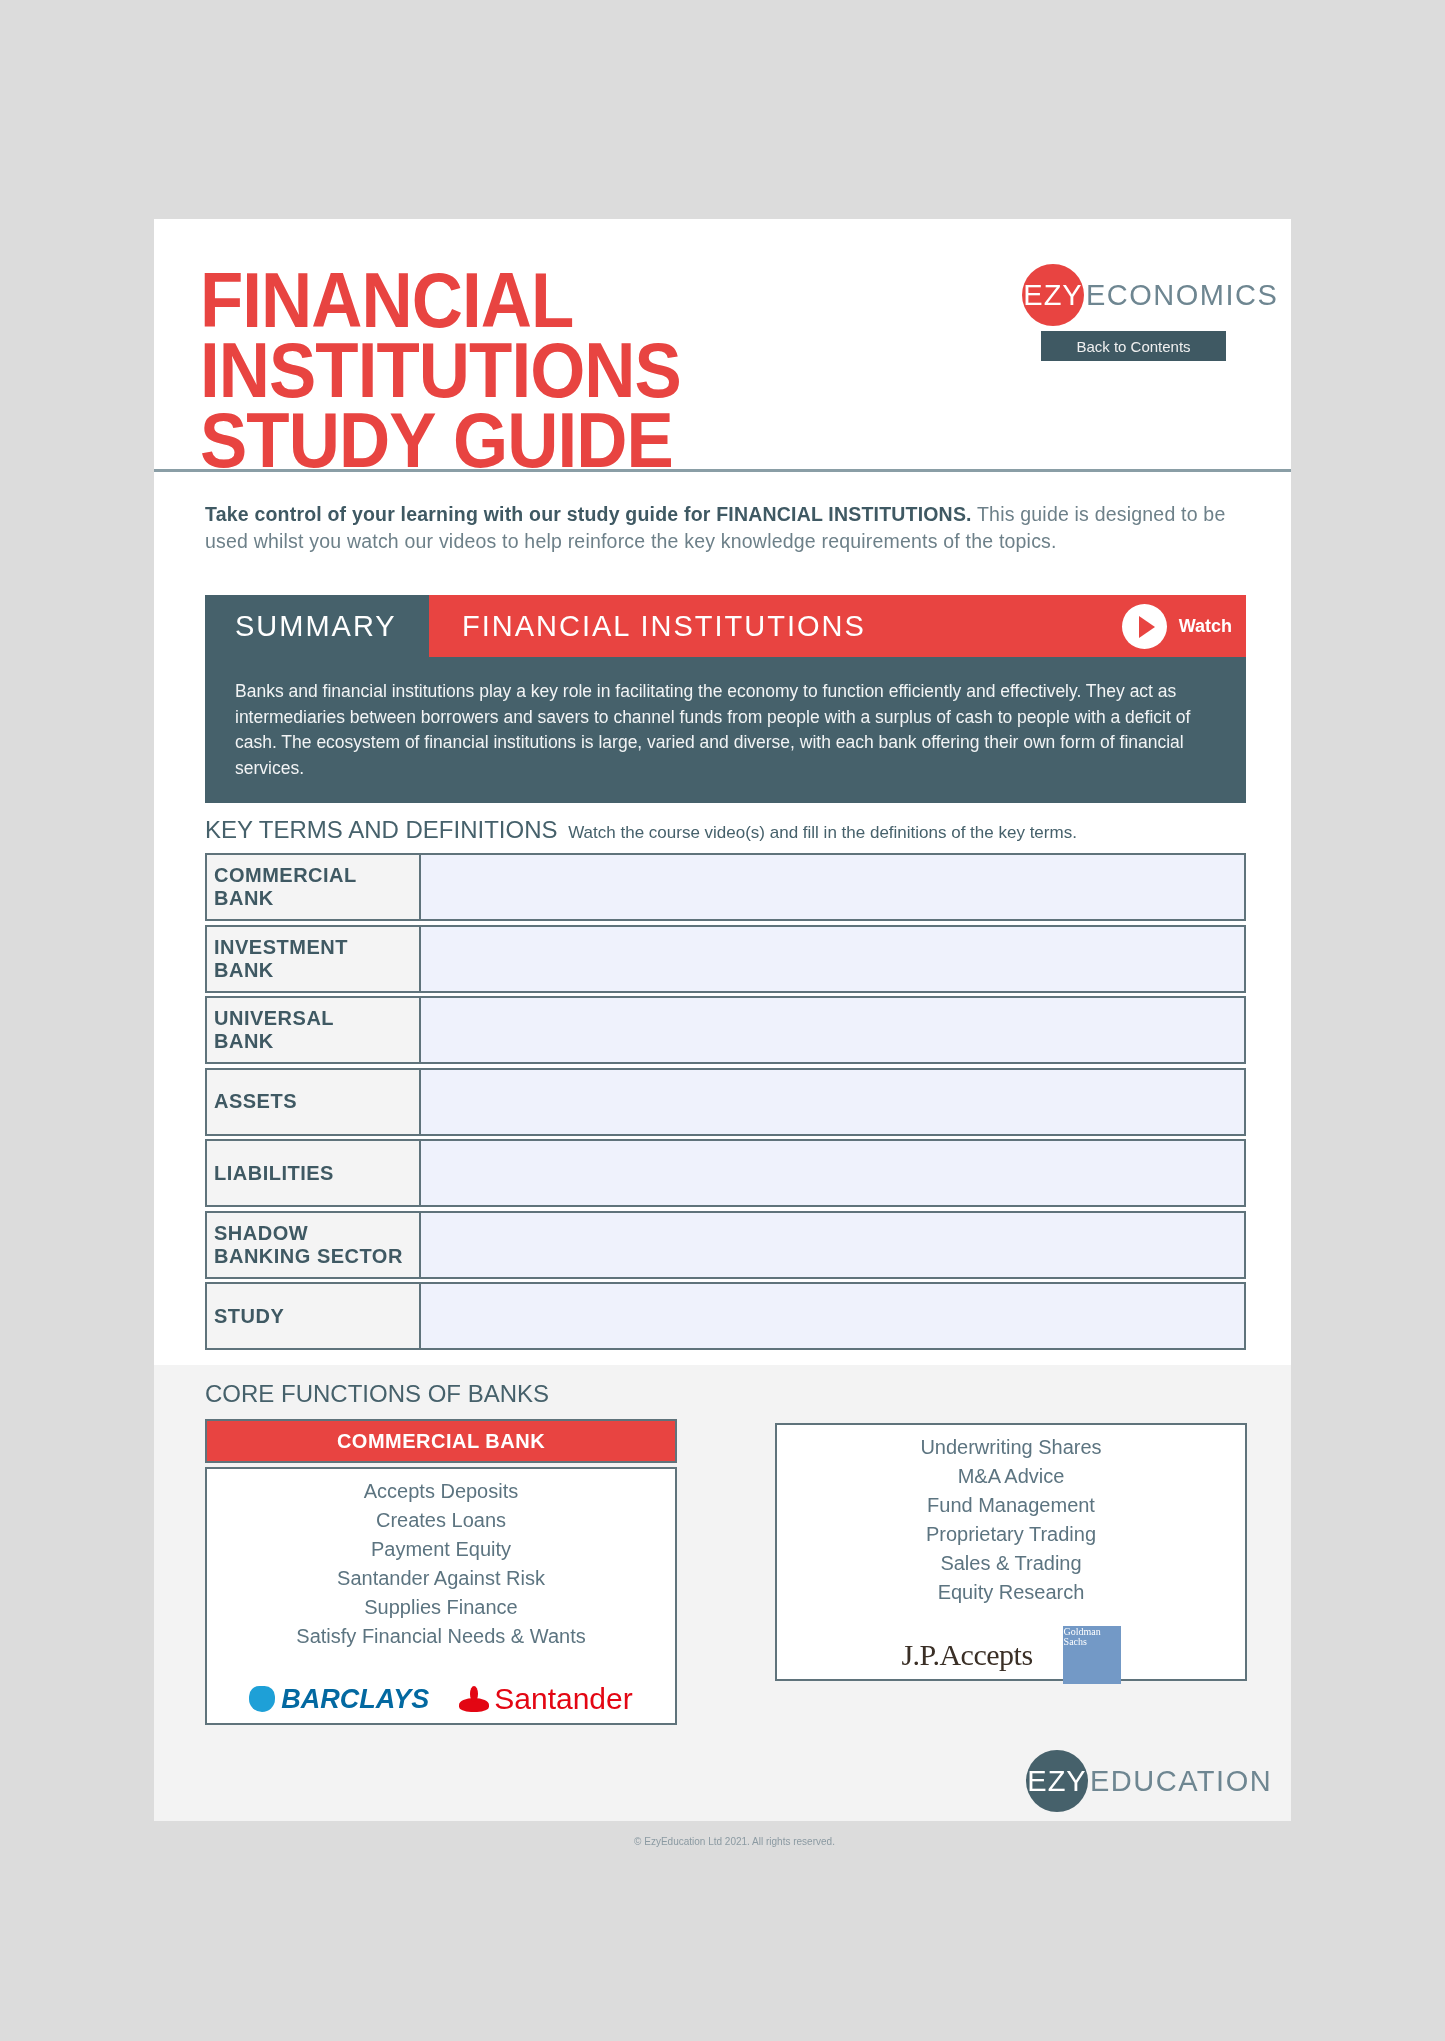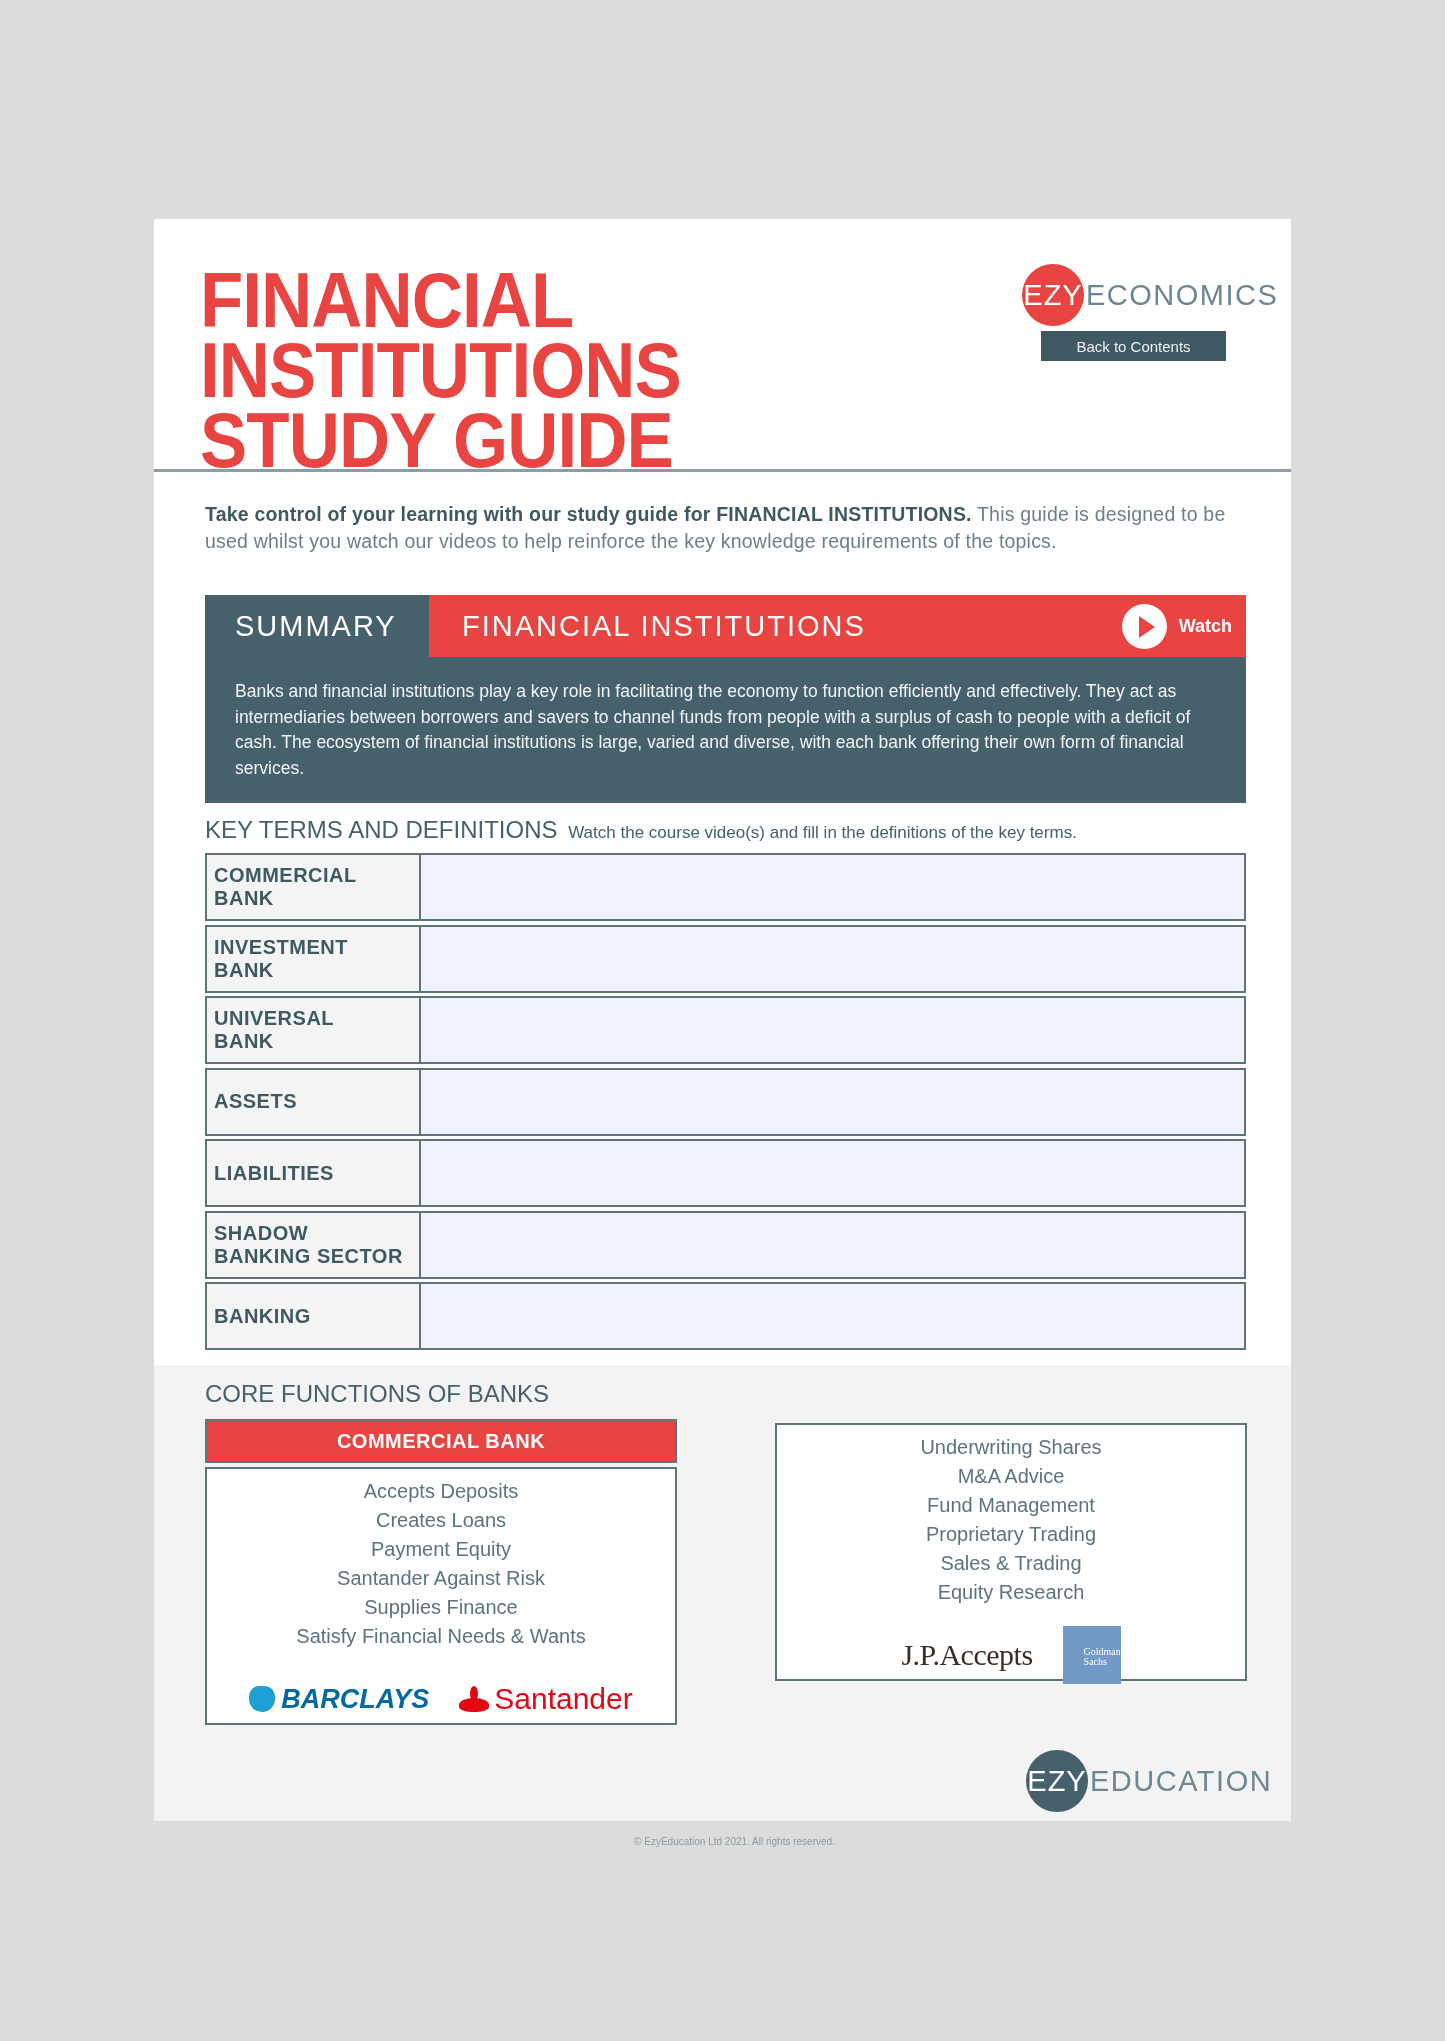--- a/index.html
+++ b/index.html
@@ -45,21 +45,21 @@
   .bank-body { margin-top:4px; height:258px; background:#fff; border:2px solid #5f737b; box-sizing:border-box; text-align:center; padding-top:8px; }
   .fn { font-family:"Liberation Sans", sans-serif; font-size:20px; line-height:29px; color:#5c7480; }
   .logos { display:flex; justify-content:center; align-items:center; gap:30px; margin-top:20px; height:56px; }
   .barclays { display:flex; align-items:center; color:#0369a1; font-family:Liberation Sans, sans-serif; font-weight:700; font-style:italic; font-size:27px; }
   .eagle { width:26px; height:26px; background:#1ea0d7; border-radius:40% 40% 50% 50%; margin-right:6px; }
   .santander { display:flex; align-items:center; color:#e30613; font-family:"Liberation Sans", sans-serif; font-size:30px; }
   .flame { width:30px; height:26px; position:relative; margin-right:5px; }
   .flame::before { content:""; position:absolute; left:0; bottom:0; width:30px; height:14px; background:#e30613; border-radius:50% 50% 40% 40%; }
   .flame::after { content:""; position:absolute; left:11px; top:0; width:8px; height:16px; background:#e30613; border-radius:50%; }
   .jpm { font-family:"Liberation Serif", serif; font-size:30px; color:#3a2f26; letter-spacing:-0.5px; }
-  .gs { width:58px; height:58px; background:#7399c6; color:#fff; font-family:"Liberation Serif", serif; font-size:10px; line-height:10px; padding:21px; box-sizing:border-box; text-align:left; }
+  .gs { width:58px; height:58px; background:#7399c6; color:#fff; font-family:"Liberation Serif", serif; font-size:10px; line-height:10px; padding:1px; box-sizing:border-box; text-align:left; }
   .logo-bottom { position:absolute; left:872px; top:1531px; display:flex; align-items:center; }
   .copyright { position:absolute; left:12px; width:1137px; top:1575px; text-align:center; font-family:"Liberation Sans", sans-serif; font-size:10px; color:#8b9aa2;margin-top:42px; }
 </style>
 </head>
 <body>
 
 <div class="page">
   <h1 class="title">
     <span>FINANCIAL</span>
     <span>INSTITUTIONS</span>
@@ -146,21 +146,21 @@
           <div>
             <div>SHADOW</div>
             <div>BANKING SECTOR</div>
           </div>
         </div>
       <input class="term-input" value="" style="">
     </div>
     <div class="term-row">
       <div class="term-label">
           <div>
-            <div>BANKING</div>
+            <div>STUDY</div>
           </div>
         </div>
       <input class="term-input" value="" style="">
     </div>
   </div>
 
   <div class="gray-sec"></div>
   <div class="core-title">CORE FUNCTIONS OF BANKS</div>
 
   <div class="bank-card" style="left:51px">

